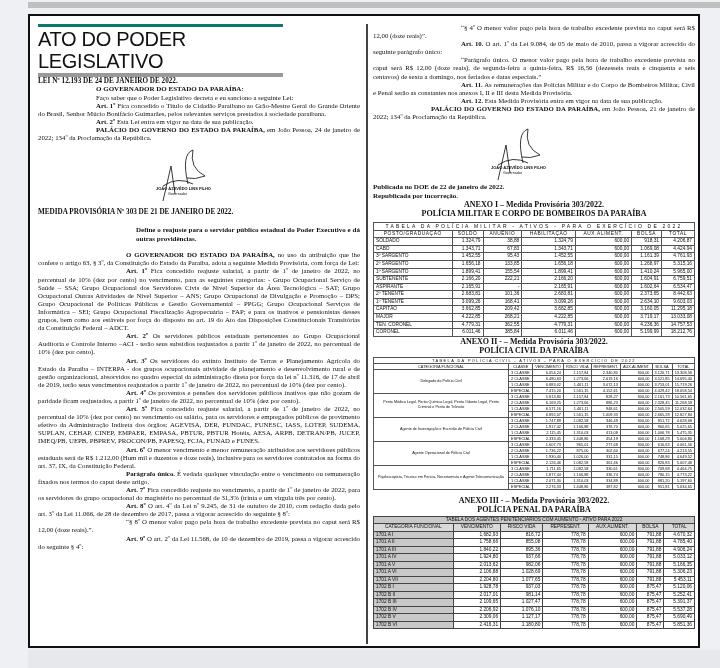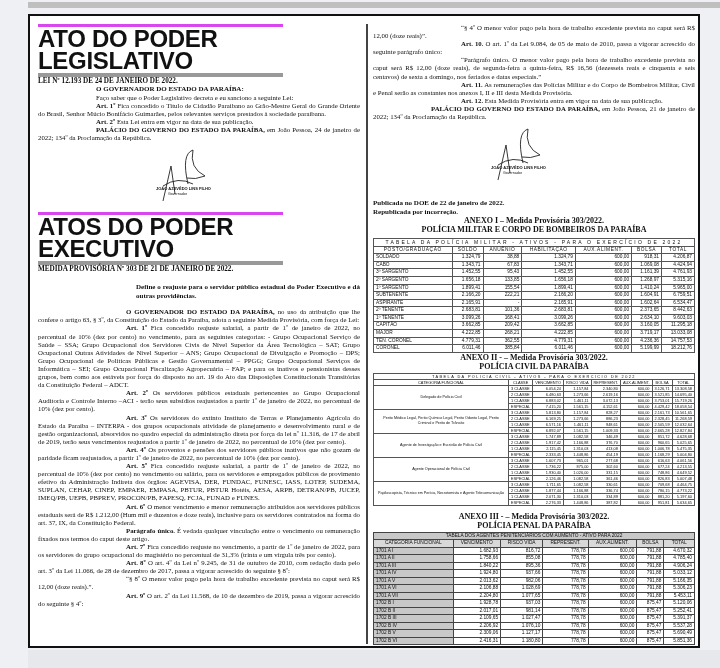--- a/index.html
+++ b/index.html
@@ -5,33 +5,33 @@
 *{box-sizing:border-box;margin:0;padding:0}
 html,body{width:720px;height:668px;overflow:hidden;background:#eef0f3;font-family:"Liberation Serif",serif;color:#111}
 .topstrip{position:absolute;left:0;top:0;width:720px;height:12px;background:#eef0f3}
 .topstrip .bar{position:absolute;left:28px;top:2px;width:692px;height:6px;background:#bfbfbf}
 .page{position:absolute;left:28px;top:14px;width:672px;height:634px;background:#fff;border:2px solid #111}
 .bottomstrip{position:absolute;left:28px;top:650px;width:692px;height:18px;background:#e6e8eb}
 .col{position:absolute;top:0;height:100%;overflow:hidden}
 .col-left{left:8px;width:322px}
 .col-right{left:343px;width:322px}
 .vrule{position:absolute;left:336px;top:8px;width:2px;height:620px;background:#444}
-.hd{font-family:"Liberation Sans",sans-serif;font-weight:bold;font-size:24px;letter-spacing:-0.3px;line-height:22px;border-top:3px solid #d946ef;border-bottom:4px solid #999;display:inline-block;padding:1px 0 1px 0;margin-top:8px;width:245px}
+.hd{font-family:"Liberation Sans",sans-serif;font-weight:normal;font-size:20px;letter-spacing:-0.3px;line-height:22px;border-top:3px solid #0f766e;border-bottom:4px solid #999;display:inline-block;padding:1px 0 1px 0;margin-top:8px;width:245px}
 .hd2{width:245px}
 .meta{font-size:7.2px;font-weight:bold;line-height:8.4px;margin-top:0}
 .ementa{font-size:7px;font-weight:bold;line-height:8.4px;margin:10px 0 8px 98px;text-align:justify}
 p.t{font-size:6.8px;line-height:8.1px;text-align:justify}
 p.ind{text-indent:58px}
 p.ind2{text-indent:88px}
 b{font-weight:bold}
 .sig{position:relative;height:60px;margin:4px 0 2px 0}
 .sig svg{position:absolute;left:95px;top:0}
 .sig .nm{position:absolute;left:118px;top:40px;font-size:4px;font-family:"Liberation Sans",sans-serif;font-weight:bold}
 .sig .role{position:absolute;left:130px;top:46px;font-size:3.6px;font-family:"Liberation Sans",sans-serif}
-.pub{font-size:7px;font-weight:bold;line-height:8.4px;margin-top:18px}
+.pub{font-size:7px;font-weight:bold;line-height:8.4px;margin-top:2px}
 .anx{text-align:center;font-size:8px;font-weight:bold;line-height:9px;margin-top:0}
 table{border-collapse:collapse;font-family:"Liberation Sans",sans-serif;width:100%}
 table.t1{margin-top:4px;font-size:4.8px}
 table.t1 td,table.t1 th{border:0.7px solid #555;padding:0 2px;height:7.3px;line-height:6.6px;white-space:nowrap}
 table.t1 th{font-weight:normal;letter-spacing:0.6px}
 table.t1 td.num{text-align:right}
 table.t1 .cap{text-align:center;letter-spacing:2.2px;font-size:5px}
 table.t2{margin-top:2px;font-size:3.9px}
 table.t2 td,table.t2 th{border:0.6px solid #555;padding:0 2px;height:5.4px;line-height:5px;white-space:nowrap}
 table.t2 th{font-weight:normal}
@@ -63,21 +63,20 @@
     <p class="t ind"><b>Art. 1º</b><span> Fica concedido o Título de Cidadão Paraibano ao Grão-Mestre Geral do Grande Oriente do Brasil, Senhor Múcio Bonifácio Guimarães, pelos relevantes serviços prestados à sociedade paraibana.</span></p>
     <p class="t ind"><b>Art. 2º</b><span> Esta Lei entra em vigor na data de sua publicação.</span></p>
     <p class="t ind"><b>PALÁCIO DO GOVERNO DO ESTADO DA PARAÍBA,</b><span> em João Pessoa, 24 de janeiro de 2022; 134º da Proclamação da República.</span></p>
     <div class="sig">
       <svg width="90" height="60" viewBox="0 0 90 60">
         <path d="M30 55 L38 20 L42 48 M30 40 Q45 30 60 38 M55 38 Q48 8 60 4 Q56 22 72 30 Q62 34 54 32" stroke="#222" stroke-width="0.9" fill="none"></path>
       </svg>
       <div class="nm">JOÃO AZEVÊDO LINS FILHO</div>
       <div class="role">Governador</div>
     </div>
-    <div class="hd hd2" style="margin-top:4px">ATOS DO PODER EXECUTIVO</div>
     <div class="meta">MEDIDA PROVISÓRIA Nº 303 DE  21 DE JANEIRO DE 2022.</div>
     <div class="ementa">Define o reajuste para o servidor público estadual do Poder Executivo e dá outras providências.</div>
     <p class="t ind2"><b>O GOVERNADOR DO ESTADO DA PARAÍBA,</b><span> no uso da atribuição que lhe confere o artigo 63, § 3º, da Constituição do Estado da Paraíba, adota a seguinte Medida Provisória, com força de Lei:</span></p>
     <div id="left-articles">
         <p class="t ind2"><b>Art. 1º</b><span> Fica concedido reajuste salarial, a partir de 1º de janeiro de 2022, no percentual de 10% (dez por cento) no vencimento, para as seguintes categorias: - Grupo Ocupacional Serviço de Saúde – SSA; Grupo Ocupacional dos Servidores Civis de Nível Superior da Área Tecnológica – SAT; Grupo Ocupacional Outras Atividades de Nível Superior – ANS; Grupo Ocupacional de Divulgação e Promoção – DPS; Grupo Ocupacional de Políticas Públicas e Gestão Governamental – PPGG; Grupo Ocupacional Serviços de Informática – SEI; Grupo Ocupacional Fiscalização Agropecuária – FAP; e para os inativos e pensionistas desses grupos, bem como aos estáveis por força do disposto no art. 19 do Ato das Disposições Constitucionais Transitórias da Constituição Federal – ADCT.</span></p>
         <p class="t ind2"><b>Art. 2º</b><span> Os servidores públicos estaduais pertencentes ao Grupo Ocupacional Auditoria e Controle Interno –ACI - terão seus subsídios reajustados a partir 1º de janeiro de 2022, no percentual de 10% (dez por cento).</span></p>
         <p class="t ind2"><b>Art. 3º</b><span> Os servidores do extinto Instituto de Terras e Planejamento Agrícola do Estado da Paraíba – INTERPA - dos grupos ocupacionais atividade de planejamento e desenvolvimento rural e de gestão organizacional, absorvidos no quadro especial da administração direta por força da lei nº 11.316, de 17 de abril de 2019, terão seus vencimentos reajustados a partir 1º de janeiro de 2022, no percentual de 10% (dez por cento).</span></p>
         <p class="t ind2"><b>Art. 4º</b><span> Os proventos e pensões dos servidores públicos inativos que não gozam de paridade ficam reajustados, a partir 1º de janeiro de 2022, no percentual de 10% (dez por cento).</span></p>
         <p class="t ind2"><b>Art. 5º</b><span> Fica concedido reajuste salarial, a partir de 1º de janeiro de 2022, no percentual de 10% (dez por cento) no vencimento ou salário, para os servidores e empregados públicos de provimento efetivo da Administração Indireta dos órgãos: AGEVISA, DER, FUNDAC, FUNESC, IASS, LOTEP, SUDEMA, SUPLAN, CEHAP, CINEP, EMPAER, EMPASA, PBTUR, PBTUR Hotéis, AESA, ARPB, DETRAN/PB, JUCEP, IMEQ/PB, UEPB, PBPREV, PROCON/PB, FAPESQ, FCJA, FUNAD e FUNES.</span></p>
         <p class="t ind2"><b>Art. 6º</b><span> O menor vencimento e menor remuneração atribuídos aos servidores públicos estaduais será de R$ 1.212,00 (Hum mil e duzentos e doze reais), inclusive para os servidores contratados na forma do art. 37, IX, da Constituição Federal.</span></p>

